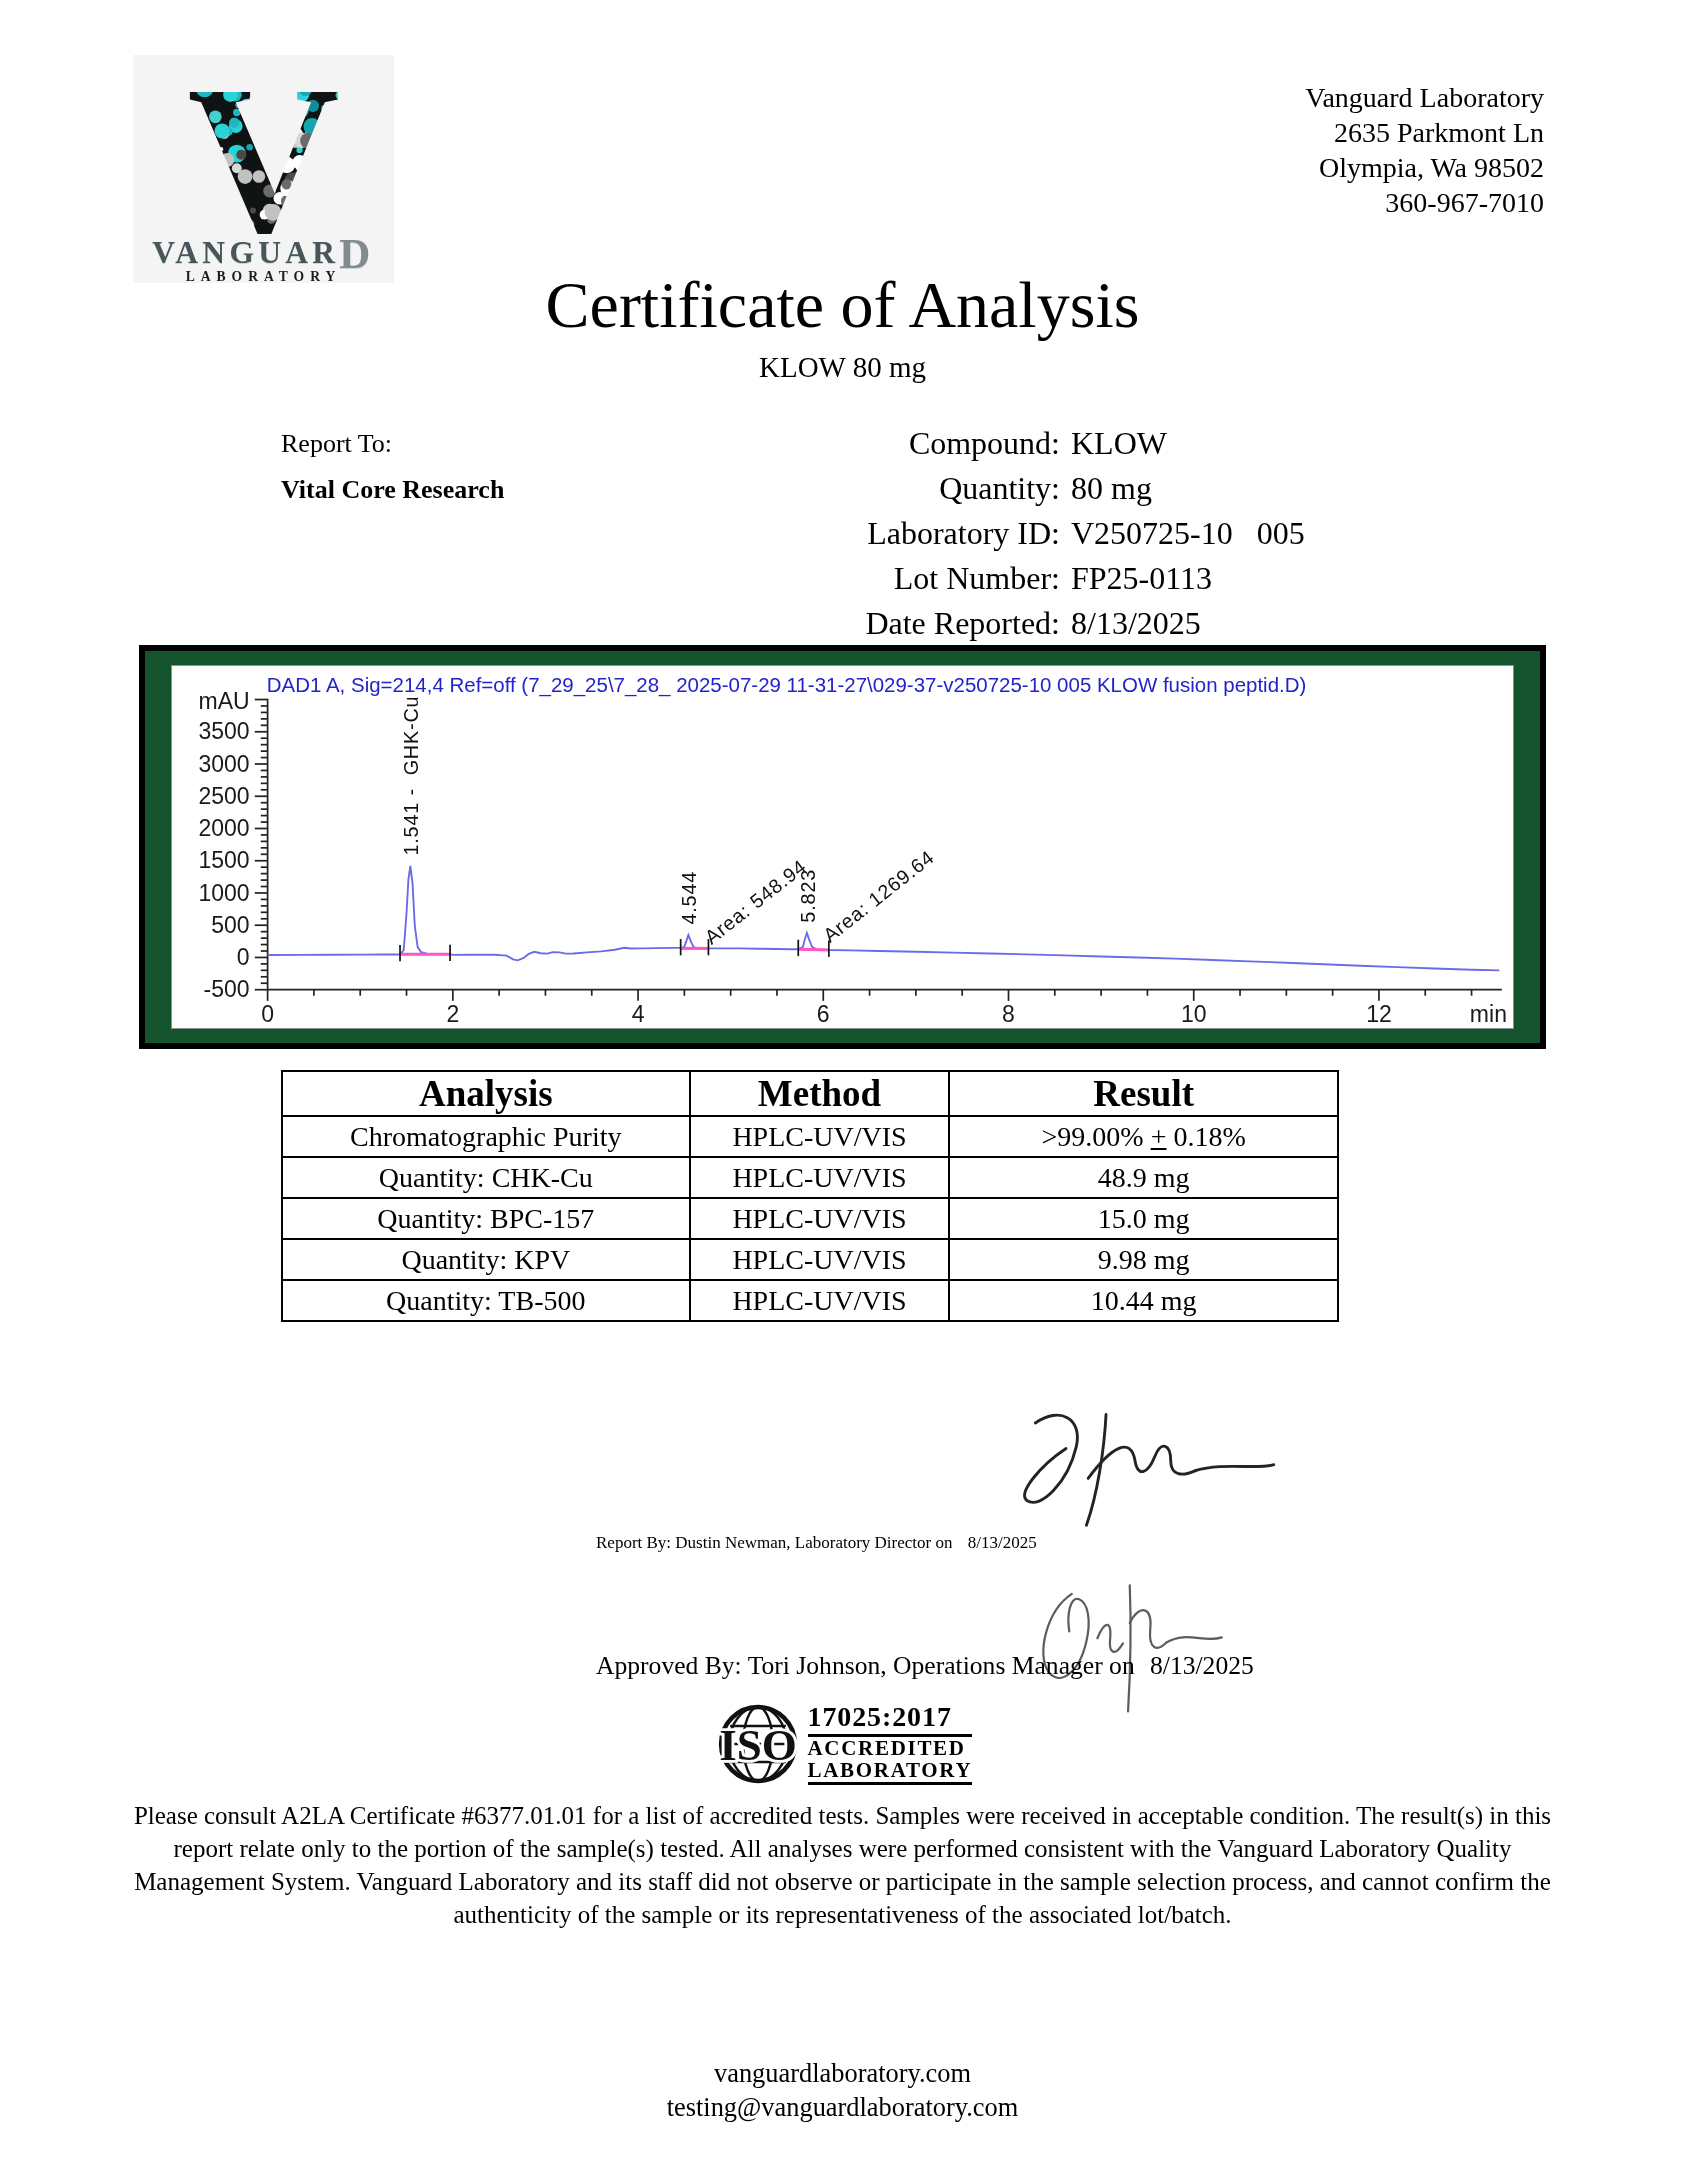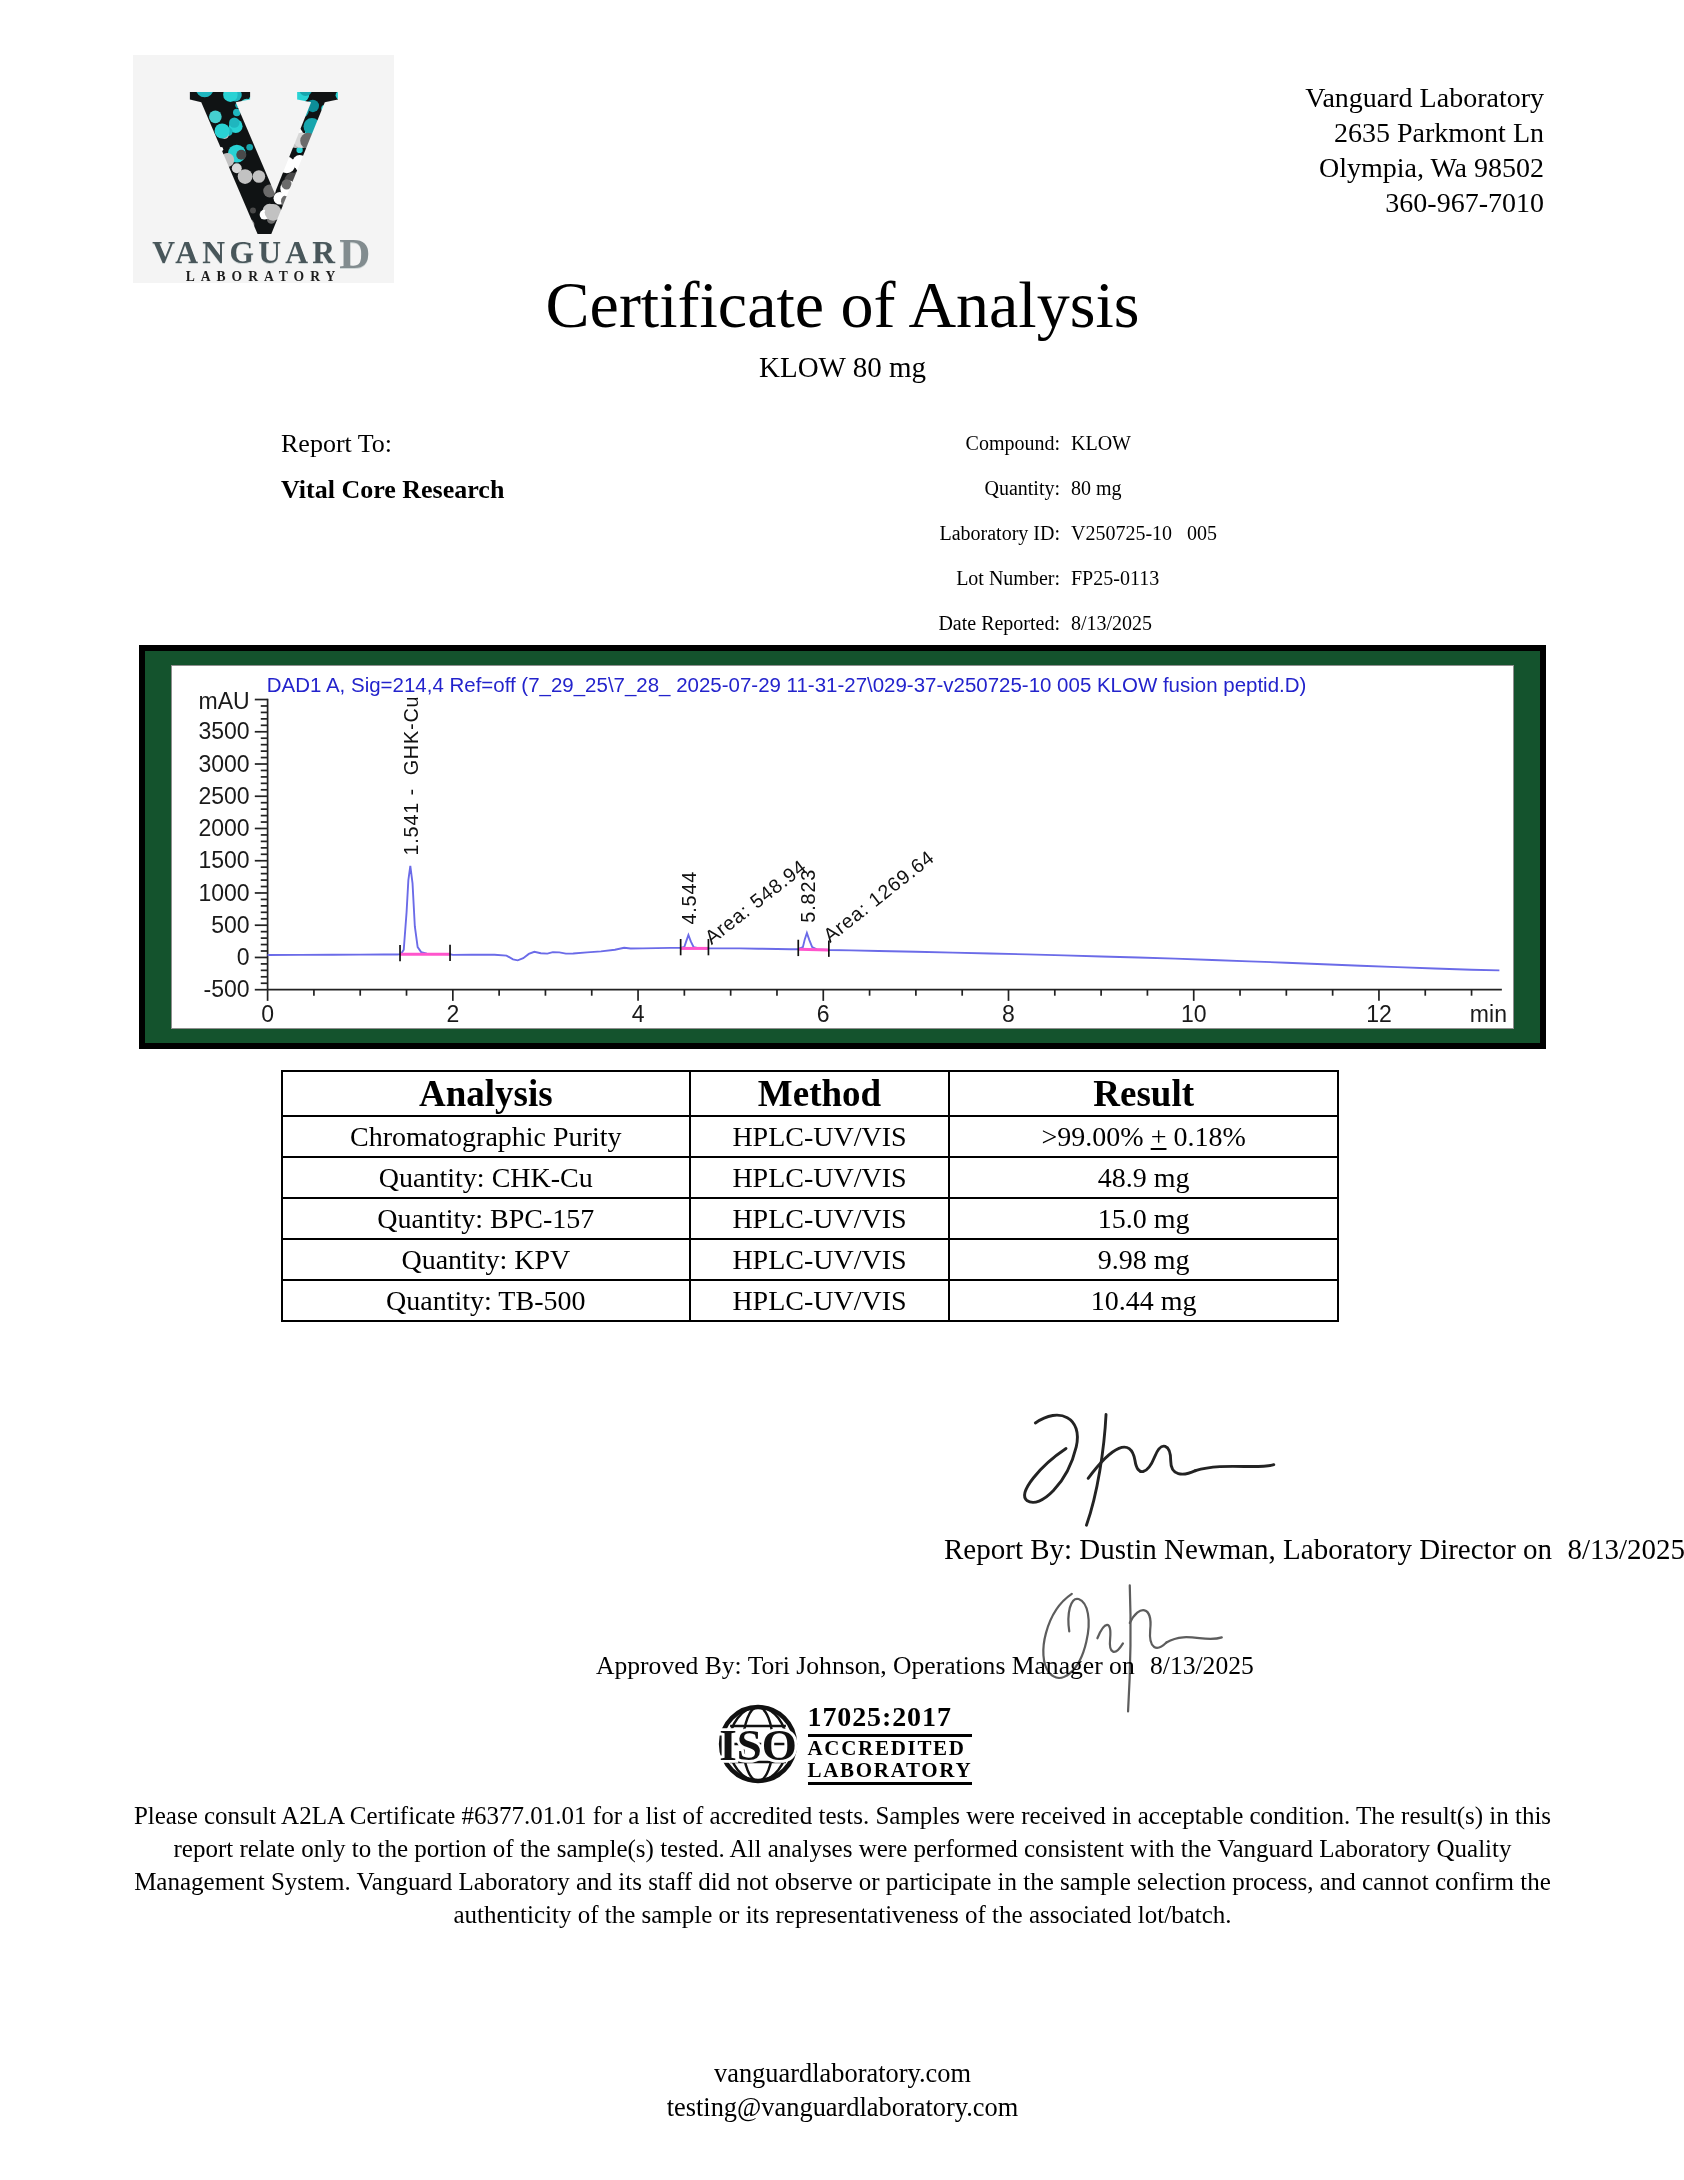--- a/index.html
+++ b/index.html
@@ -13,21 +13,21 @@
             text-shadow:0 0.9px 0 #cfd6d6;}
   .wordmark .bigd{font-size:43px;color:#828c8f;vertical-align:-5.1px;}
   .labmark{font-weight:bold;color:#1d1d1d;font-size:13.6px;letter-spacing:6px;line-height:19px;}
 
   .title{position:absolute;top:267px;left:0;width:100%;text-align:center;font-size:66px;}
   .subtitle{position:absolute;top:351px;left:0;width:100%;text-align:center;font-size:29px;}
 
   .reportto{position:absolute;left:281px;top:421px;font-size:26px;line-height:46px;}
   .reportto .name{font-weight:bold;}
   .info{position:absolute;left:681px;top:421px;}
-  .info-row{display:flex;font-size:20px;line-height:45px;}
+  .info-row{display:flex;font-size:32px;line-height:45px;}
   .info-label{width:379px;text-align:right;}
   .info-value{margin-left:11px;white-space:pre;}
 
   
   .chart-outer{position:absolute;left:139px;top:645px;width:1407px;height:404px;border:6.8px solid #000;
                box-sizing:border-box;padding:13.6px 25.6px;background:#14532d;}
   .chart-inner{width:100%;height:100%;border:1.7px solid #8f8f8f;box-sizing:border-box;position:relative;background:#fff;}
   .chart-inner svg{position:absolute;left:0;top:0;width:100%;height:100%;}
   .ct{font:24px "Liberation Sans",sans-serif;white-space:pre;}
   .tk{font:27px "Liberation Sans",sans-serif;fill:#1a1a1a;}
@@ -37,21 +37,21 @@
   
   .results{position:absolute;left:281px;top:1070px;width:1058px;border-collapse:collapse;
            font-size:28px;text-align:center;table-layout:fixed;}
   .results th,.results td{border:2.6px solid #000;height:39px;padding:0 5.1px;font-weight:normal;}
   .results th{font-weight:bold;font-size:37px;}
   .pm{text-decoration:underline;}
 
   
   .sig1{position:absolute;left:1003px;top:1399px;}
   .sig2{position:absolute;left:1019px;top:1570px;}
-  .repline{position:absolute;top:1533px;left:596px;width:1089px;text-align:right;font-size:29px;white-space:nowrap;}
+  .repline{position:absolute;top:1533px;left:596px;width:1089px;text-align:left;font-size:17px;white-space:nowrap;}
   .appline{position:absolute;top:1651px;left:596px;width:1089px;font-size:25.6px;white-space:nowrap;}
   .sigdate{display:inline-block;margin-left:15.3px;}
 
   
   .iso{position:absolute;left:717px;top:1702px;display:flex;align-items:center;}
   .iso-text{margin-left:8.5px;font-weight:bold;line-height:1.06;}
   .iso-std{font-size:28px;border-bottom:3.4px solid #000;letter-spacing:0.9px;padding-bottom:2px;}
   .iso-l1{font-size:21px;letter-spacing:1.7px;}
   .iso-l2{font-size:21px;border-bottom:3.4px solid #000;letter-spacing:1.7px;padding-bottom:0.9px;}
 

